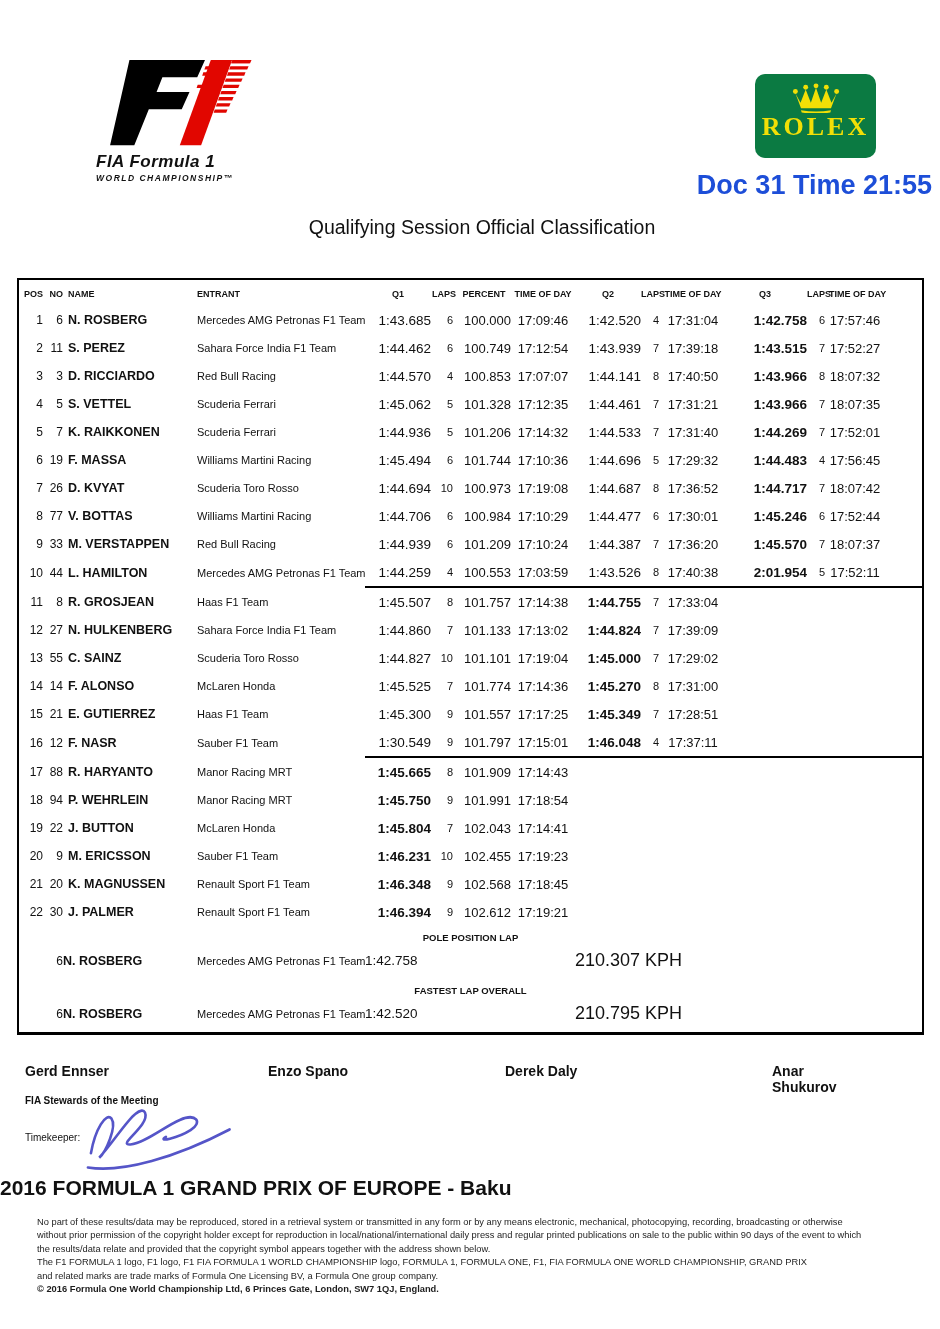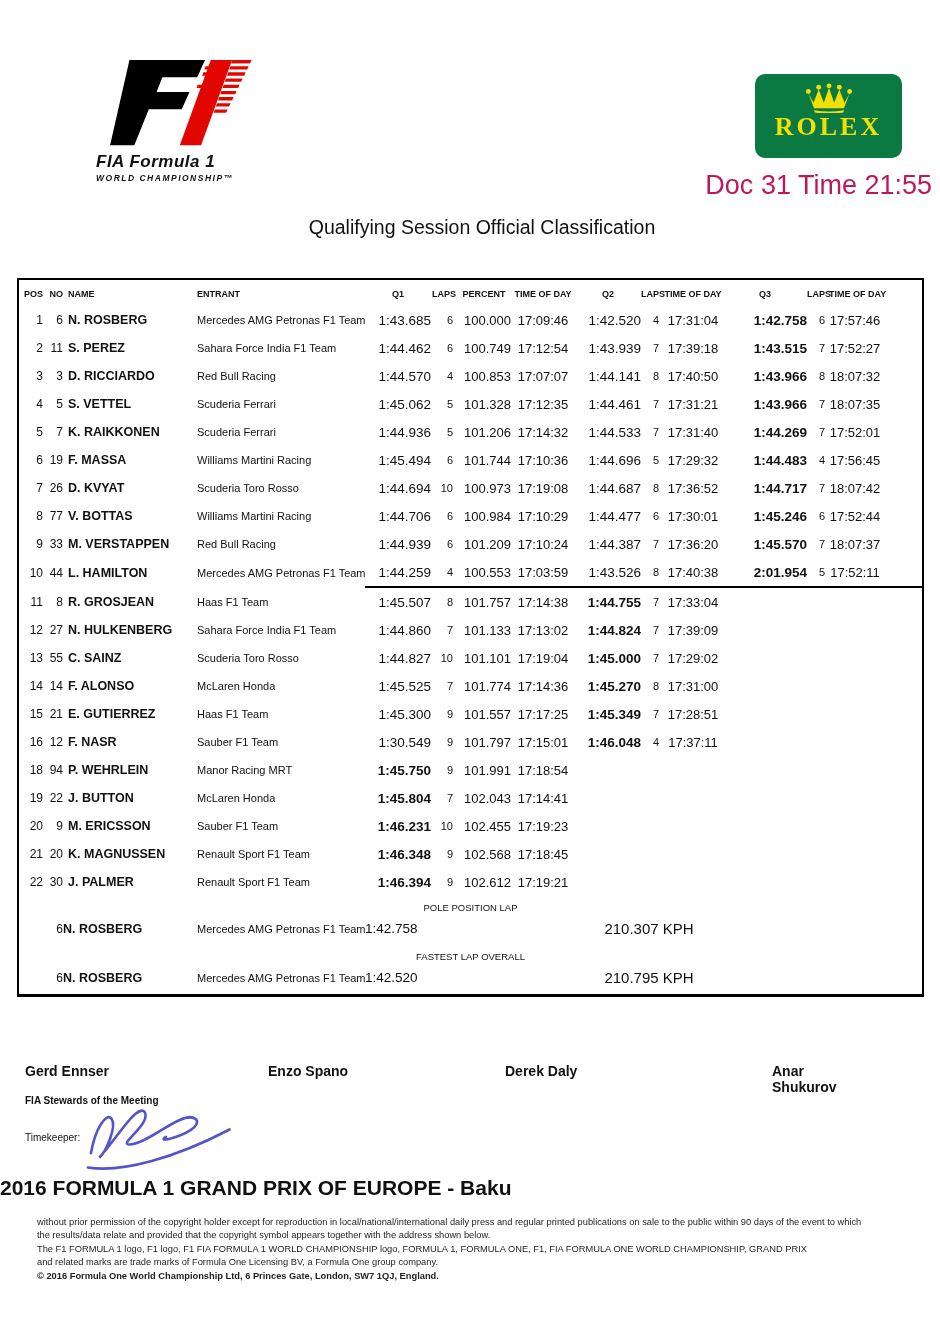--- a/index.html
+++ b/index.html
@@ -5,27 +5,27 @@
   html,body{margin:0;padding:0;}
   body{width:940px;height:1329px;position:relative;background:#fff;
        font-family:"Liberation Sans",sans-serif;color:#111;overflow:hidden;}
 
   
   .f1-logo{position:absolute;left:96px;top:58px;width:160px;}
   .f1-logo svg{display:block;width:156px;height:92px;}
   .f1-logo .l1{font-weight:bold;font-style:italic;font-size:17px;letter-spacing:.5px;margin-top:2px;}
   .f1-logo .l2{font-weight:bold;font-style:italic;font-size:8.5px;letter-spacing:1.5px;margin-top:1px;}
 
-  .rolex{position:absolute;left:755px;top:74px;width:147px;height:84px;
+  .rolex{position:absolute;left:755px;top:74px;width:121px;height:84px;
          background:var(--rolex_green);border-radius:10px;text-align:center;}
   .rolex svg{display:block;margin:9px auto 0;width:58px;height:30px;}
   .rolex .brand{font-family:"Liberation Serif",serif;font-weight:bold;font-size:26px;
                 color:var(--rolex_yellow);letter-spacing:3px;line-height:1;margin-top:1px;}
 
-  .doc-info{position:absolute;right:8px;top:170px;font-size:27px;color:#be185d;}
+  .doc-info{position:absolute;right:8px;top:170px;font-size:27px;color:#1d4ed8;font-weight:bold;}
   .page-title{position:absolute;left:12px;top:216px;width:940px;text-align:center;
               font-size:19.5px;font-weight:normal;}
 
   
   .table-wrap{position:absolute;left:17px;top:278px;width:905px;}
   table{border-collapse:collapse;table-layout:fixed;width:905px;
         border:2px solid #000;border-bottom-width:3px;}
   th{font-size:9px;font-weight:bold;padding:9px 0 7px;white-space:nowrap;}
   td{padding:6.5px 0;white-space:nowrap;overflow:hidden;}
   th.hl,td.name,td.entrant{text-align:left;}
@@ -33,23 +33,23 @@
   th.hc,td.tod{text-align:center;}
   td.pos,td.no{font-size:12px;}
   td.name{font-size:12.5px;font-weight:bold;padding-left:5px;}
   td.entrant{font-size:11px;}
   td.q1,td.q2,td.q3{font-size:13.5px;}
   td.laps{font-size:11px;padding-right:4px;}
   td.pct{font-size:13px;}
   td.tod{font-size:13px;}
   td.b{font-weight:bold;}
   tr.sep td:nth-child(n+5){border-top:2px solid #000;}
-  tr.section-label td{font-size:9.5px;font-weight:normal;text-align:center;padding:6px 0 2px;}
+  tr.section-label td{font-size:9.5px;font-weight:bold;text-align:center;padding:6px 0 2px;}
   td.ptime{font-size:13.5px;text-align:left;padding-left:3px;}
-  td.speed{font-size:15px;text-align:center;padding-left:1px;}
+  td.speed{font-size:18px;text-align:left;padding-left:1px;}
   tr.special td{padding:5px 0 8px;}
 
   
   .stewards{position:absolute;left:0;top:1063px;width:756px;height:30px;}
   .stewards span{position:absolute;font-size:14px;font-weight:bold;}
   .st0{left:25px;} .st1{left:268px;} .st2{left:505px;} .st3{left:772px;}
   .stewards-title{position:absolute;left:25px;top:1095px;font-size:10px;font-weight:bold;}
   .timekeeper{position:absolute;left:25px;top:1132px;font-size:10px;}
   .signature{position:absolute;left:80px;top:1100px;width:170px;height:75px;transform:rotate(-4deg);}
 
@@ -408,20 +408,37 @@
           <td class="pct">101.797</td>
           <td class="tod">17:15:01</td>
           <td class="q2 b">1:46.048</td>
           <td class="laps">4</td>
           <td class="tod">17:37:11</td>
           <td class="q3"></td>
           <td class="laps"></td>
           <td class="tod"></td>
           <td class="fill"></td>
         </tr>
+        <tr class="sep">
+          <td class="pos">17</td>
+          <td class="no">88</td>
+          <td class="name">R. HARYANTO</td>
+          <td class="entrant">Manor Racing MRT</td>
+          <td class="q1 b">1:45.665</td>
+          <td class="laps">8</td>
+          <td class="pct">101.909</td>
+          <td class="tod">17:14:43</td>
+          <td class="q2"></td>
+          <td class="laps"></td>
+          <td class="tod"></td>
+          <td class="q3"></td>
+          <td class="laps"></td>
+          <td class="tod"></td>
+          <td class="fill"></td>
+        </tr>
         <tr>
           <td class="pos">18</td>
           <td class="no">94</td>
           <td class="name">P. WEHRLEIN</td>
           <td class="entrant">Manor Racing MRT</td>
           <td class="q1 b">1:45.750</td>
           <td class="laps">9</td>
           <td class="pct">101.991</td>
           <td class="tod">17:18:54</td>
           <td class="q2"></td>
@@ -542,18 +559,19 @@
 <svg class="signature" viewBox="0 0 170 75">
   <g fill="none" stroke="var(--signature_blue)" stroke-width="2.6" stroke-linecap="round">
     <path d="M10 48 C 16 24, 28 8, 33 15 C 38 23, 25 48, 18 53 C 30 42, 48 18, 57 12 C 68 4, 70 14, 63 23 C 54 34, 40 42, 50 42 C 64 42, 86 26, 101 21 C 118 15, 124 25, 111 32 C 98 39, 76 42, 86 37"></path>
     <path d="M6 62 C 40 70, 95 58, 150 34"></path>
   </g>
 </svg>
 
 <div class="event-title">2016 FORMULA 1 GRAND PRIX OF EUROPE - Baku</div>
 
 <div class="legal">
+  <div>No part of these results/data may be reproduced, stored in a retrieval system or transmitted in any form or by any means electronic, mechanical, photocopying, recording, broadcasting or otherwise</div>
   <div>without prior permission of the copyright holder except for reproduction in local/national/international daily press and regular printed publications on sale to the public within 90 days of the event to which</div>
   <div>the results/data relate and provided that the copyright symbol appears together with the address shown below.</div>
   <div>The F1 FORMULA 1 logo, F1 logo, F1 FIA FORMULA 1 WORLD CHAMPIONSHIP logo, FORMULA 1, FORMULA ONE, F1, FIA FORMULA ONE WORLD CHAMPIONSHIP, GRAND PRIX</div>
   <div>and related marks are trade marks of Formula One Licensing BV, a Formula One group company.</div>
   <div class="copyright">© 2016 Formula One World Championship Ltd, 6 Princes Gate, London, SW7 1QJ, England.</div>
 </div>
 
 </body></html>

